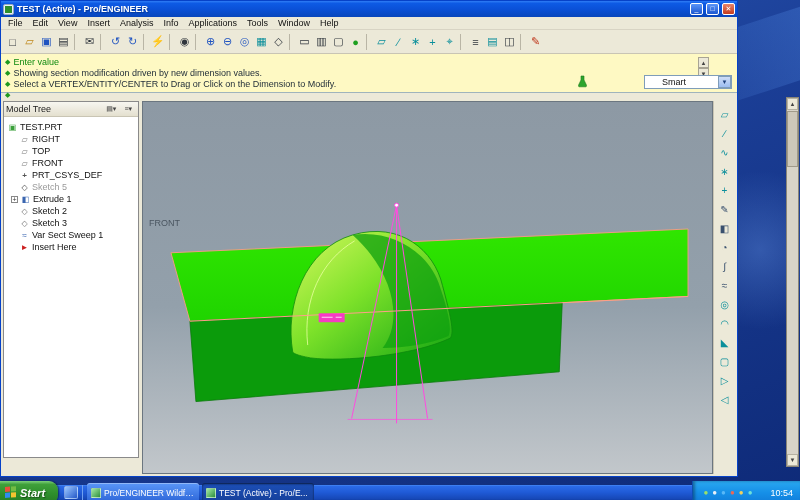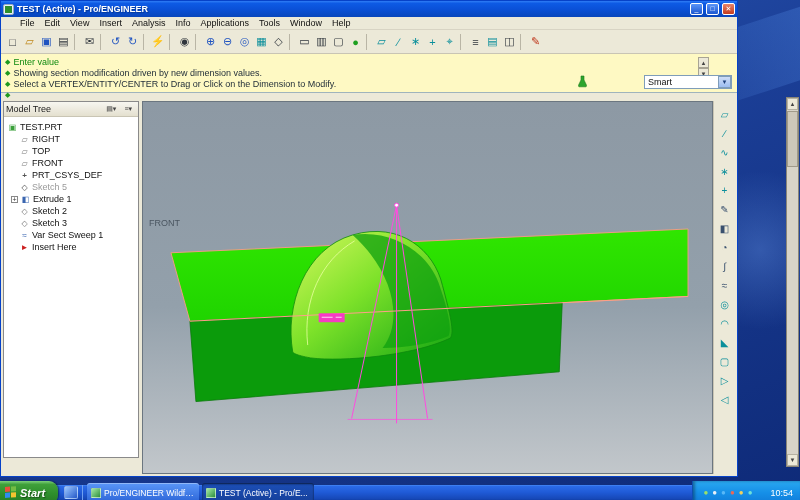--- a/index.html
+++ b/index.html
@@ -23,21 +23,21 @@
             border:1px solid #0642c8; }
   .titlebar { position:absolute; left:0; top:0; right:0; height:16px; display:flex; align-items:center; gap:3px; padding:0 2px;
               background:linear-gradient(180deg,#2f7df6 0%,#0d5ae4 15%,#0a51d8 50%,#0846bb 100%); }
   .app-ico { width:11px; height:11px; flex:none; }
   .title-text { color:#fff; font-size:9px; font-weight:bold; text-shadow:1px 1px 1px #00256888; white-space:nowrap; overflow:hidden; flex:1; }
   .tb-btn { width:13px; height:12px; flex:none; border:1px solid #fff; border-radius:2px; color:#fff; font-size:7px; line-height:10px;
             text-align:center; background:linear-gradient(180deg,#5a94f8,#1c57d0); }
   .tb-close { background:linear-gradient(180deg,#e8846a,#c33b1e); }
 
   .menubar { position:absolute; left:0; top:16px; right:0; height:13px; background:#ece9d8; display:flex; align-items:center;
-             border-bottom:1px solid #d8d4c4; padding-left:14px; }
+             border-bottom:1px solid #d8d4c4; padding-left:2px; }
   .menu-item { font-size:9px; color:#111; padding:0 5px; }
 
   .toolbar { position:absolute; left:0; top:29px; right:0; height:24px; background:#ece9d8; display:flex; align-items:center;
              padding-left:3px; border-bottom:1px solid #c9c5b4; }
   .tbi { width:17px; height:18px; display:flex; align-items:center; justify-content:center; font-size:11px; color:#30363d; flex:none; }
   .tbi.sep { width:5px; height:16px; border-left:1px solid #b9b5a5; margin:0 2px; }
   .tbi.blue i { color:#1f53c0; } .tbi.amber i { color:#c08a1f; } .tbi.green i { color:#1fa01f; }
   .tbi.teal i { color:#0b8f9b; } .tbi.red i { color:#c03a1f; }
   .tbi i { font-style:normal; }
 
@@ -45,21 +45,21 @@
   .msg-row { height:11px; display:flex; align-items:center; gap:3px; }
   .msg-bullet { color:#1f9a1f; font-size:7px; }
   .msg-text { font-size:9px; color:#23303a; white-space:nowrap; }
   .msg-row.green .msg-text { color:#0f8a0f; }
   .msg-scroll { position:absolute; right:28px; top:3px; width:11px; }
   .msg-scroll .ms-btn { width:11px; height:11px; background:#ece9d8; border:1px solid #a8a494; font-size:6px; color:#444;
                         display:flex; align-items:center; justify-content:center; }
   .flask { position:absolute; right:150px; bottom:4px; }
   .combo { position:absolute; right:5px; bottom:3px; width:88px; height:14px; background:#fff; border:1px solid #7f9db9;
            display:flex; align-items:center; }
-  .combo-value { flex:1; font-size:9px; color:#111; padding-left:3px; }
+  .combo-value { flex:1; font-size:9px; color:#111; padding-left:17px; }
   .combo-arrow { width:13px; height:12px; background:linear-gradient(180deg,#cfdef7,#9cbdf0); border:1px solid #7f9db9;
                  font-size:6px; color:#1b3e7a; display:flex; align-items:center; justify-content:center; }
 
   .mainarea { position:absolute; left:2px; right:2px; top:100px; bottom:2px; }
 
   .tree-panel { position:absolute; left:0; top:0; width:136px; bottom:16px; background:#fff; border:1px solid #8a8a8a; overflow:hidden; }
   .tree-header { height:15px; background:linear-gradient(180deg,#f7f6f0,#e4e0cf); border-bottom:1px solid #c9c5b4;
                  display:flex; align-items:center; padding:0 2px; }
   .tree-title { font-size:9px; color:#222; flex:1; }
   .tree-hbtn { font-size:7px; color:#444; padding:0 3px; border:1px solid transparent; }

